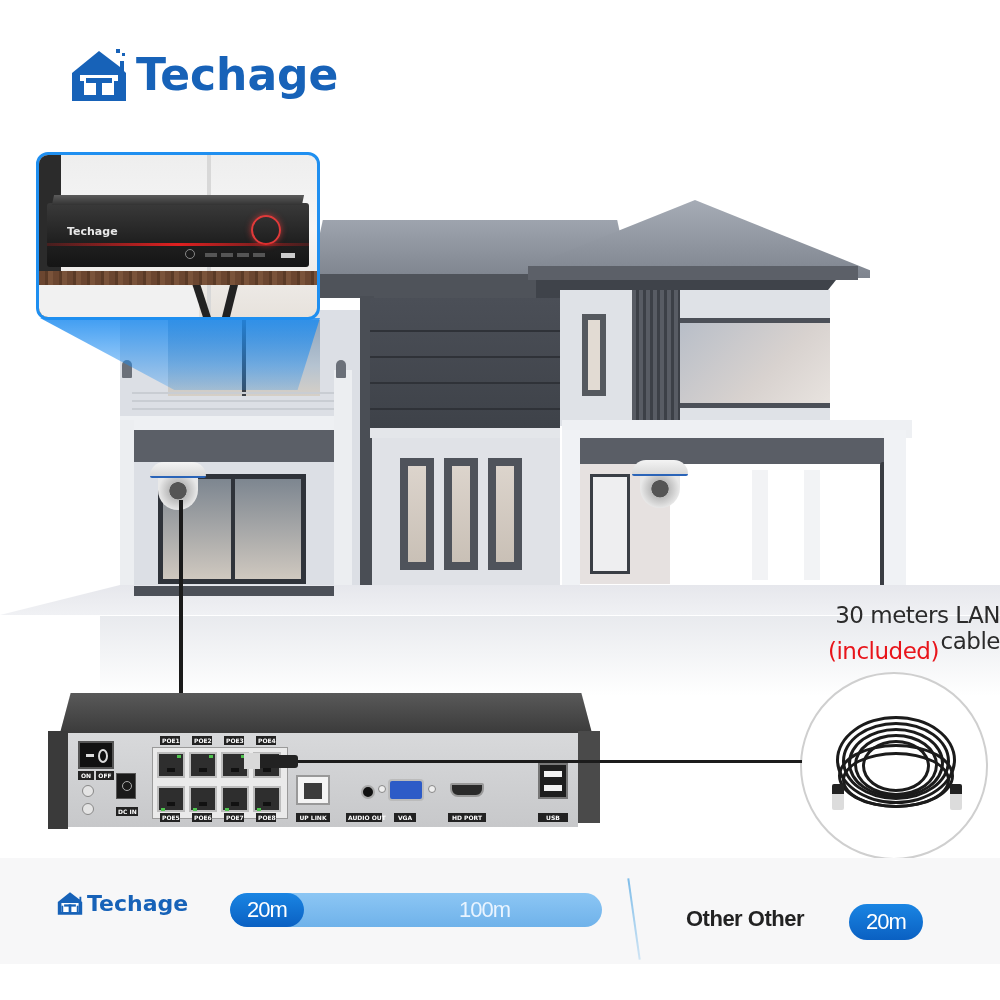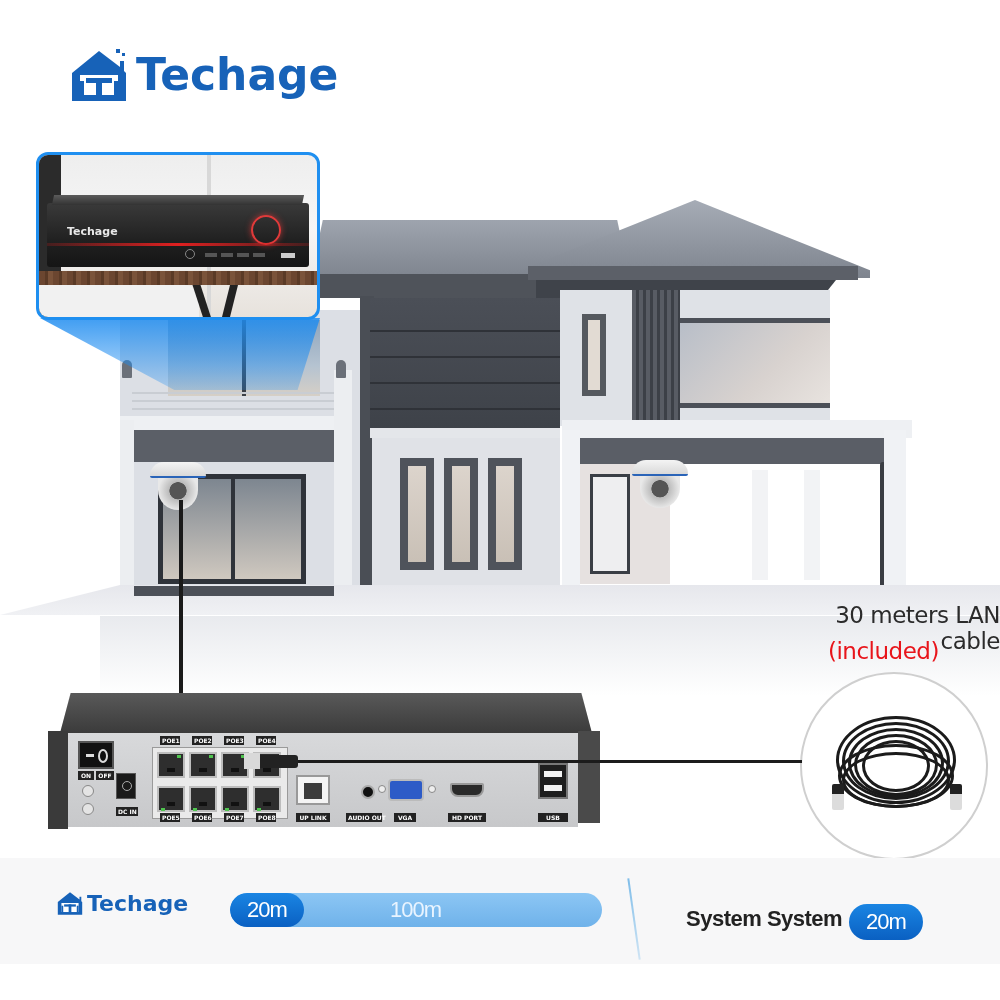--- a/index.html
+++ b/index.html
@@ -133,21 +133,21 @@
   
   .band { position:absolute; left:0; top:858px; width:1000px; height:106px; background:#f7f7f8; }
   .divider { position:absolute; left:633px; top:878px; width:2px; height:82px; background: linear-gradient(180deg,#7fbde9,#cfe4f4); transform: rotate(-8deg); }
   .logo-small { position:absolute; left:56px; top:890px; display:flex; align-items:center; }
   .logo-small .logo-mark { width:28px; height:26px; position:relative; }
   .logo-small .logo-text { font-family:"DejaVu Sans", sans-serif; font-weight:bold; font-size:22px; color:#1762b8; margin-left:3px; }
 
   .bar { position:absolute; left:230px; top:893px; width:372px; height:34px; border-radius:17px; background: linear-gradient(180deg,#8cc6f4,#6fb2ea); overflow:hidden; }
   .bar .fill { position:absolute; left:0; top:0; width:74px; height:34px; border-radius:17px; background: linear-gradient(180deg,#1a85e3,#0a60c2); }
   .bar .fill-label { position:absolute; left:0; top:0; width:74px; height:34px; line-height:34px; text-align:center; color:#ffffff; font-size:22px; font-family:"Liberation Sans", sans-serif; letter-spacing:-1px; }
-  .bar .total-label { position:absolute; left:160px; top:0; width:120px; height:34px; line-height:34px; text-align:left; color:#e9f4ff; font-size:22px; font-family:"Liberation Sans", sans-serif; letter-spacing:-1px; }
+  .bar .total-label { position:absolute; left:160px; top:0; width:120px; height:34px; line-height:34px; text-align:right; color:#e9f4ff; font-size:22px; font-family:"Liberation Sans", sans-serif; letter-spacing:-1px; }
 
   .other-label { position:absolute; left:686px; top:906px; font-size:22px; font-weight:bold; color:#222222; font-family:"Liberation Sans", sans-serif; letter-spacing:-0.5px; }
   .other-pill { position:absolute; left:849px; top:904px; width:74px; height:36px; border-radius:18px; background: linear-gradient(180deg,#1a85e3,#0a60c2); color:#fff; text-align:center; line-height:36px; font-size:22px; font-family:"Liberation Sans", sans-serif; letter-spacing:-1px; }
 </style>
 </head>
 <body>
 
 <div class="house">
   <div class="roof-main"></div>
   <div class="roof-right"></div>
@@ -371,14 +371,14 @@
   </svg>
   <span class="logo-text">Techage</span>
 </div>
 
 <div class="bar">
   <div class="fill"></div>
   <div class="fill-label">20m</div>
   <div class="total-label">100m</div>
 </div>
 
-<div class="other-label">System System</div>
+<div class="other-label">Other Other</div>
 <div class="other-pill">20m</div>
 
 </body></html>

